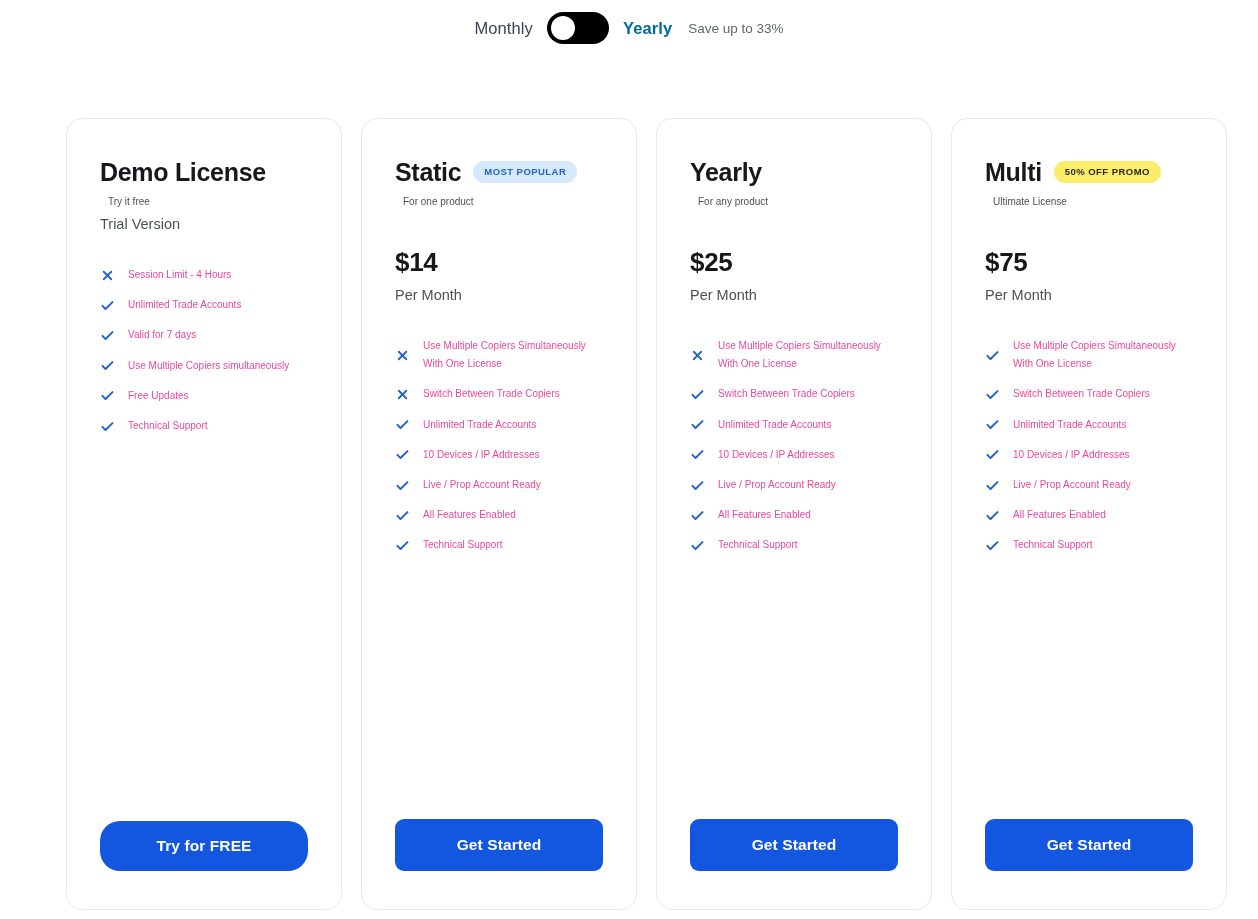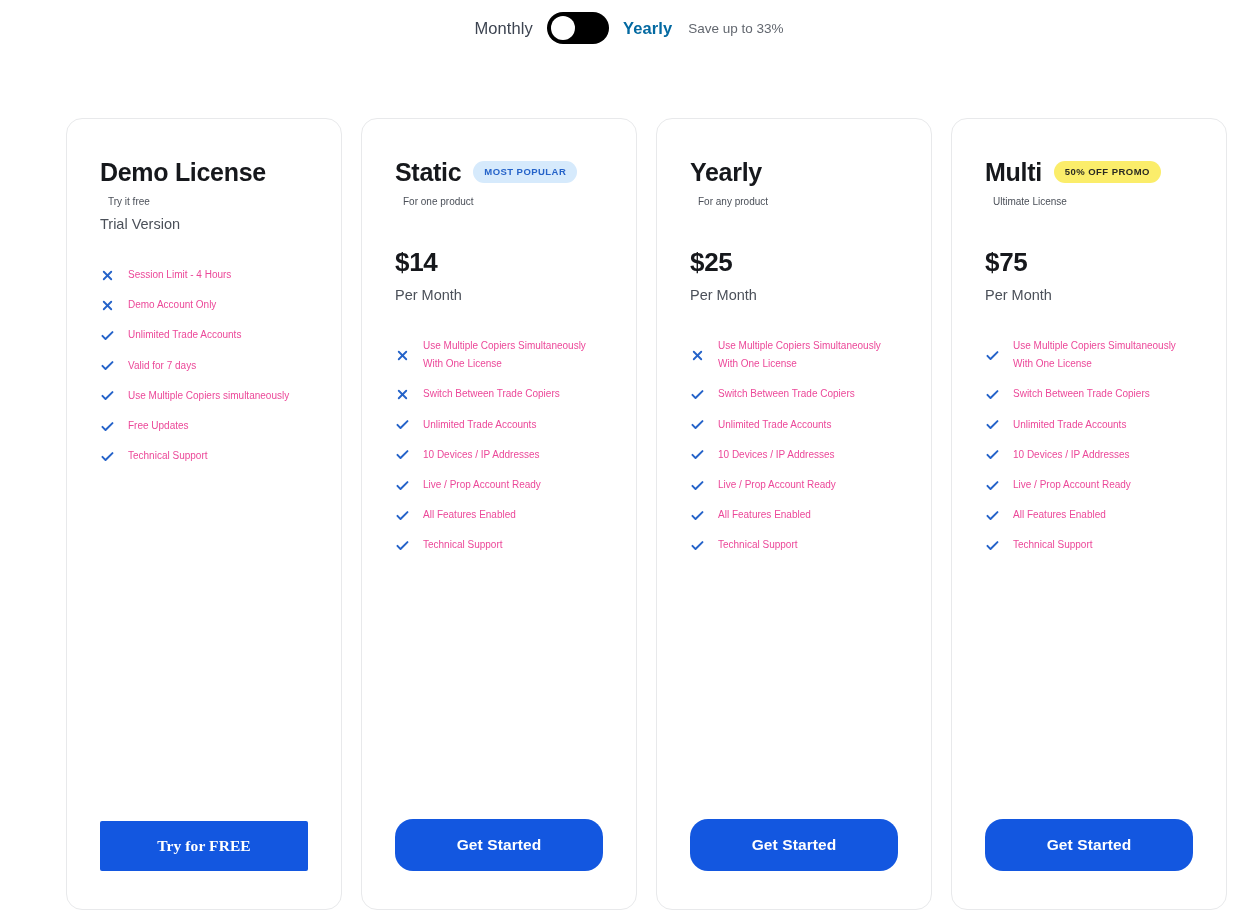--- a/index.html
+++ b/index.html
@@ -151,31 +151,31 @@
     line-height: 1.82;
     color: #ec4899;
   }
 
   
   .cta-wrap { margin-top: auto; padding-top: 28px; }
   .cta {
     display: block;
     width: 100%;
     border: none;
-    border-radius: 18px;
+    border-radius: 9px;
     background: #1357e0;
     color: #ffffff;
     font-family: "Liberation Sans", sans-serif;
     font-size: 15.5px;
     font-weight: bold;
     letter-spacing: .1px;
     padding: 17px 0;
     cursor: pointer;
   }
-  .card.demo .cta { border-radius: 2px; padding: 16px 0; font-family: Liberation Serif, serif; }
+  .card.demo .cta { border-radius: 20px; padding: 16px 0; }
 </style>
 </head>
 <body>
 
 <div class="billing-bar">
   <span class="billing-label">Monthly</span>
 
   <div class="billing-toggle">
     <div class="knob"></div>
   </div>
@@ -193,28 +193,20 @@
       <div class="card-subtitle">Try it free</div>
       <div class="price-period">Trial Version</div>
       <ul class="features">
         <li class="feature">
           <span class="feature-icon">
             <svg width="13" height="13" viewBox="0 0 16 16" fill="none">
               <path d="M3.4 3.4l9.2 9.2M12.6 3.4l-9.2 9.2" stroke="currentColor" stroke-width="2.3" stroke-linecap="round"></path>
             </svg>
           </span>
           <span class="feature-text">Session Limit - 4 Hours</span>
-        </li>
-        <li class="feature">
-          <span class="feature-icon">
-            <svg width="13" height="13" viewBox="0 0 16 16" fill="none">
-              <path d="M3.4 3.4l9.2 9.2M12.6 3.4l-9.2 9.2" stroke="currentColor" stroke-width="2.3" stroke-linecap="round"></path>
-            </svg>
-          </span>
-          <span class="feature-text">Demo Account Only</span>
         </li>
         <li class="feature">
           <span class="feature-icon">
             <svg width="15" height="15" viewBox="0 0 16 16" fill="none">
               <path d="M2.6 8.4l3.3 3.4L13.3 4.4" stroke="currentColor" stroke-width="2.1" stroke-linecap="round" stroke-linejoin="round"></path>
             </svg>
           </span>
           <span class="feature-text">Unlimited Trade Accounts</span>
         </li>
         <li class="feature">

